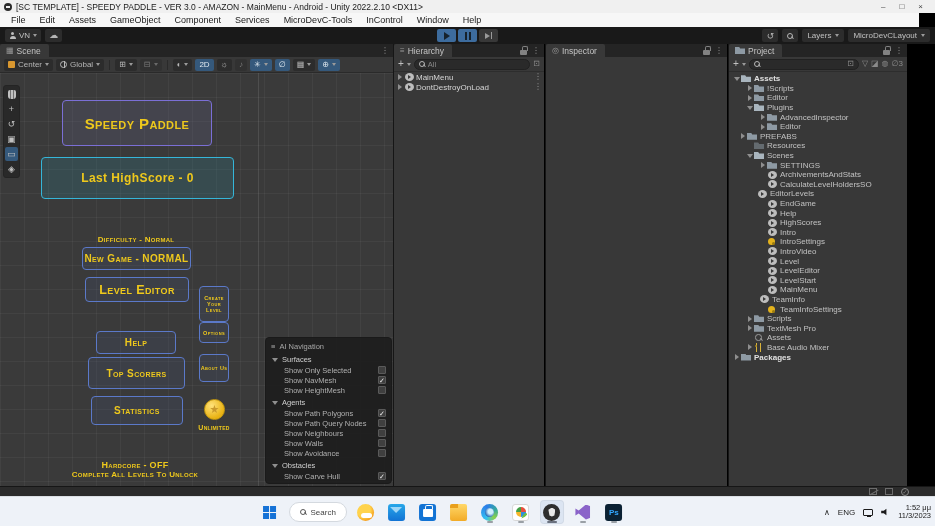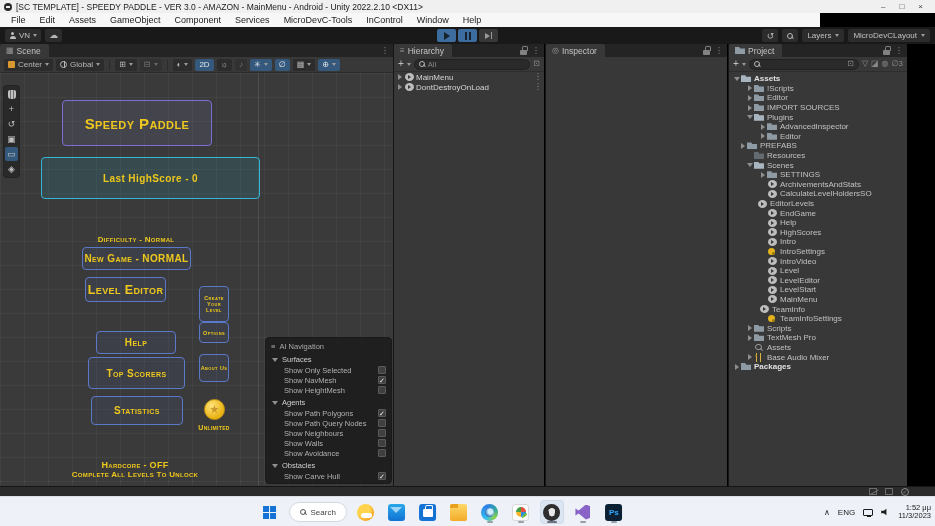--- a/index.html
+++ b/index.html
@@ -8,21 +8,21 @@
 
   
   #titlebar{position:absolute;left:0;top:0;width:935px;height:13px;background:#f0f0f0;display:flex;align-items:center;padding:0 4px;color:#1a1a1a;font-size:8.5px}
   .u-logo{width:8px;height:8px;border-radius:50%;background:#2b2b2b;position:relative;margin-right:4px;flex:0 0 8px}
   .u-logo::after{content:"";position:absolute;left:2px;top:3px;width:4px;height:2px;background:#f0f0f0}
   #win-title{white-space:nowrap;overflow:hidden}
   #win-ctrls{margin-left:auto;display:flex;gap:14px;color:#444;font-size:8px;padding-right:8px}
   #win-ctrls span{cursor:default}
 
   
-  #menubar{position:absolute;left:0;top:13px;width:820px;height:14px;background:#f7f7f7;display:flex;align-items:center;padding-left:4px;font-size:9px;color:#1a1a1a}
+  #menubar{position:absolute;left:0;top:13px;width:919px;height:14px;background:#f7f7f7;display:flex;align-items:center;padding-left:4px;font-size:9px;color:#1a1a1a}
   .mi{padding:0 7px}
 
   
   #toolbar{position:absolute;left:0;top:27px;width:935px;height:17px;background:#191919;display:flex;align-items:center;padding:0 5px;color:#c0c0c0;font-size:8px}
   .tbx{background:#2c2c2c;border-radius:2px;height:13px;display:flex;align-items:center;padding:0 4px;gap:3px;margin-right:4px}
   .person{width:7px;height:7px;position:relative}
   .person::before{content:"";position:absolute;left:2px;top:0;width:3px;height:3px;border-radius:50%;background:#bdbdbd}
   .person::after{content:"";position:absolute;left:0.5px;top:3.5px;width:6px;height:3px;border-radius:3px 3px 0 0;background:#bdbdbd}
   .caret{width:0;height:0;border-left:2.5px solid transparent;border-right:2.5px solid transparent;border-top:3px solid #9a9a9a}
   .cloud{font-size:9px;color:#b5b5b5;line-height:1}
@@ -73,24 +73,24 @@
   
   #tools{position:absolute;left:3px;top:12px;width:17px;background:rgba(40,40,40,.95);border:1px solid #242424;border-radius:3px;padding:1px;display:flex;flex-direction:column;gap:1px}
   .tool{height:14px;border-radius:2px;display:flex;align-items:center;justify-content:center;color:#c0c0c0;font-size:9px}
   .tool.sel{background:#35597c}
   .t-hand{width:8px;height:9px;border-radius:2px 2px 3px 3px;background:linear-gradient(90deg,#c0c0c0 2px,#707070 2px 3px,#c0c0c0 3px 5px,#707070 5px 6px,#c0c0c0 6px)}
 
   
   .gtxt{position:absolute;color:#eec81c;font-weight:bold;font-variant:small-caps;letter-spacing:.3px;text-align:center}
   .gbox{position:absolute;border:1px solid #5b79c9;border-radius:4px;background:rgba(70,82,120,.22);display:flex;align-items:center;justify-content:center;color:#eec81c;font-weight:bold;font-variant:small-caps;letter-spacing:.4px;text-align:center}
   #gb-title{left:62px;top:27px;width:150px;height:46px;border:1.5px solid #7b6fd6;background:rgba(96,98,130,.28);font-size:15px}
-  #gb-hs{left:41px;top:84px;width:219px;height:42px;border:1.5px solid #35b6d9;background:rgba(52,110,120,.35);font-size:10px;font-variant:normal}
+  #gb-hs{left:41px;top:84px;width:193px;height:42px;border:1.5px solid #35b6d9;background:rgba(52,110,120,.35);font-size:12px;font-variant:normal}
   #gt-diff{left:40px;top:162px;width:192px;font-size:8px}
   #gb-new{left:82px;top:174px;width:109px;height:23px;font-size:10px}
-  #gb-led{left:85px;top:204px;width:81px;height:25px;font-size:12.5px}
+  #gb-led{left:85px;top:204px;width:104px;height:25px;font-size:12.5px}
   #gb-create{left:199px;top:213px;width:30px;height:36px;font-size:5.5px;line-height:6px;padding:2px}
   #gb-help{left:96px;top:258px;width:80px;height:23px;font-size:10px}
   #gb-opt{left:199px;top:249px;width:30px;height:21px;font-size:5.5px}
   #gb-top{left:88px;top:284px;width:97px;height:32px;font-size:10px}
   #gb-about{left:199px;top:281px;width:30px;height:28px;font-size:5.5px;line-height:6px}
   #gb-stats{left:91px;top:323px;width:92px;height:29px;font-size:10px}
   #coin{position:absolute;left:204px;top:326px;width:21px;height:21px;border-radius:50%;background:radial-gradient(circle at 35% 30%,#ffe27a,#e9b213 70%);border:1px solid #c79a0e;display:flex;align-items:center;justify-content:center;color:#c9992c;font-size:11px}
   #gt-unl{left:189px;top:351px;width:50px;font-size:7px}
   #gt-hard{left:20px;top:387px;width:230px;font-size:9px}
   #gt-unlock{left:10px;top:397px;width:250px;font-size:8px}
@@ -504,25 +504,20 @@
           <span class="arr r"></span>
           <span class="ic folder"></span>
           <span>!Scripts</span>
         </div>
         <div class="trow" style="padding-left:17px">
           <span class="arr r"></span>
           <span class="ic folder"></span>
           <span>Editor</span>
         </div>
         <div class="trow" style="padding-left:17px">
-          <span class="arr r"></span>
-          <span class="ic folder"></span>
-          <span>IMPORT SOURCES</span>
-        </div>
-        <div class="trow" style="padding-left:17px">
           <span class="arr d"></span>
           <span class="ic folder-open"></span>
           <span>Plugins</span>
         </div>
         <div class="trow" style="padding-left:30px">
           <span class="arr r"></span>
           <span class="ic folder"></span>
           <span>AdvancedInspector</span>
         </div>
         <div class="trow" style="padding-left:30px">

